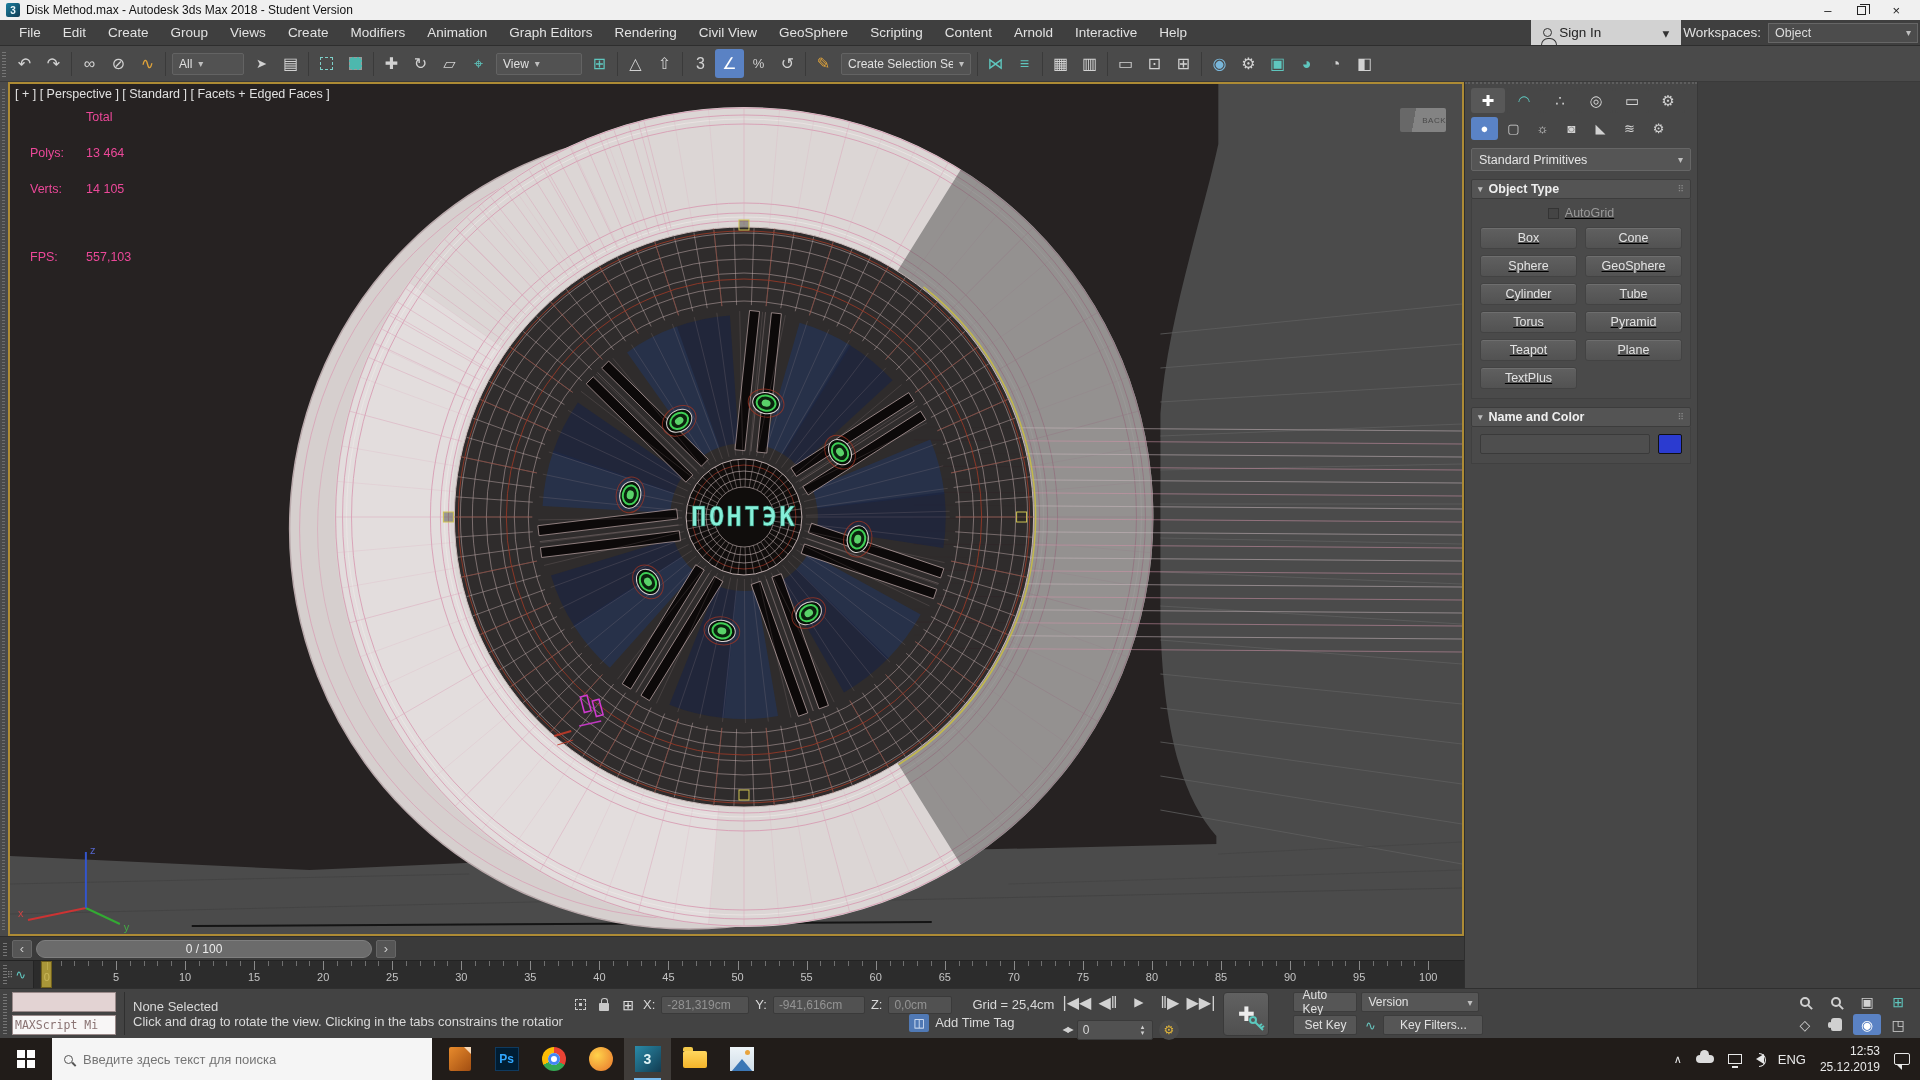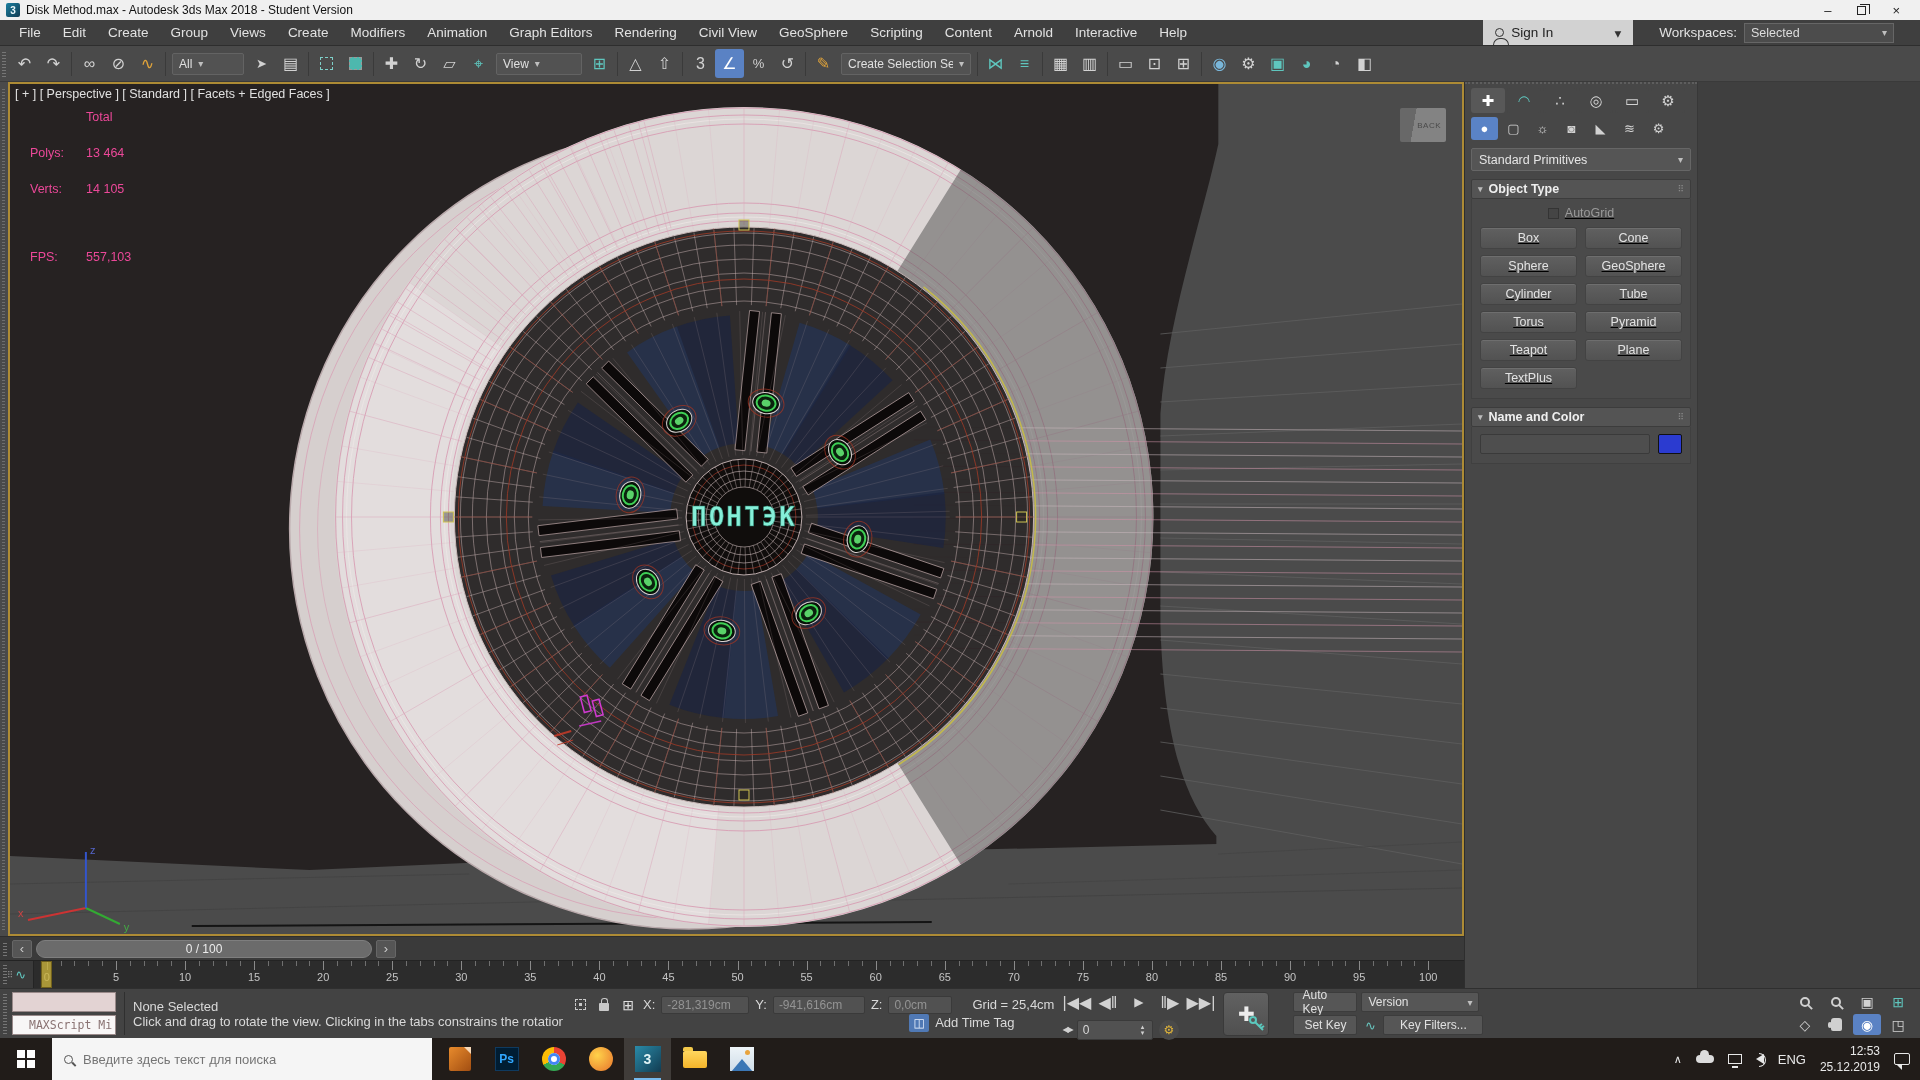--- a/index.html
+++ b/index.html
@@ -24,21 +24,21 @@
   .menubar { height:26px; background:#3f3f3f; display:flex; align-items:stretch;
              color:#e2e2e2; font-size:13.5px; flex:0 0 auto; border-bottom:1px solid #2e2e2e; }
   .menu-items { display:flex; align-items:center; padding-left:8px; }
   .menu-item { padding:0 11px; line-height:26px; white-space:nowrap; }
   .signin { margin-left:auto; background:#d2d2d2; color:#222; display:flex; align-items:center;
             gap:7px; padding:0 12px; min-width:150px; }
   .person { width:9px; height:9px; border:1.5px solid #333; border-radius:50%; position:relative; }
   .person::after { content:''; position:absolute; left:-3.5px; top:9px; width:14px; height:6px;
             border:1.5px solid #333; border-bottom:none; border-radius:7px 7px 0 0; }
   .signin .caret { margin-left:auto; color:#333; }
-  .ws-area { display:flex; align-items:center; gap:7px; padding:0 26px; }
+  .ws-area { display:flex; align-items:center; gap:7px; padding:0 2px; }
   .ws-dd { width:150px; height:20px; background:#4c4c4c; border:1px solid #666;
            display:flex; align-items:center; padding:0 6px; font-size:12.5px; color:#ddd; }
   .ws-dd .dd-caret { margin-left:auto; }
 
   
   .toolbar { height:36px; background:#4a4a4a; display:flex; align-items:center; gap:1px;
              padding:0 4px 0 10px; flex:0 0 auto; border-bottom:1px solid #3a3a3a; position:relative; }
   .grip-v { position:absolute; left:2px; top:4px; bottom:4px; width:4px;
             background:repeating-linear-gradient(0deg,#767676 0 1px,transparent 1px 3px); }
   .ticon { width:29px; height:29px; display:inline-flex; align-items:center; justify-content:center;
@@ -67,23 +67,23 @@
   .vp-wrap { height:854px; display:flex; }
   .vp-gutter { width:8px; background:#4a4a4a; position:relative; }
   .vp-gutter::after { content:''; position:absolute; left:2px; top:6px; bottom:6px; width:3px;
             background:repeating-linear-gradient(0deg,#6e6e6e 0 1px,transparent 1px 3px); }
   .vp { flex:1; position:relative; border:2px solid #ad8b35; background:#262222; overflow:hidden; }
   .vp svg { position:absolute; inset:0; width:100%; height:100%; }
   .vp-label { position:absolute; left:5px; top:3px; color:#e0e0e0; font-size:12.5px; z-index:5; }
   .vp-stats { position:absolute; left:20px; top:26px; z-index:5; color:#ec4899; font-size:12.5px;
               display:grid; grid-template-columns:auto auto; column-gap:14px; row-gap:2px;gap:22px; }
   .vp-stats .fps-gap { height:10px; grid-column:1 / 3; }
-  .viewcube { position:absolute; right:16px; top:24px; width:46px; height:34px; z-index:5;
+  .viewcube { position:absolute; right:16px; top:24px; width:46px; height:24px; z-index:5;
               background:linear-gradient(100deg,#6e6e6e 32%,#8d8d8d 32%); opacity:.85; border-radius:2px;
-              display:flex; align-items:center; justify-content:flex-end; padding-right:5px;
+              display:flex; align-items:center; justify-content:flex-end; 
               color:#4a4a4a; font-size:8px; letter-spacing:.5px; }
 
   
   .slider-row { height:24px; background:#3a3a3a; display:flex; align-items:center; gap:4px;
                 padding-left:12px; border-top:1px solid #2e2e2e; position:relative; }
   .slider-row .grip-v { left:3px; }
   .ts-btn { width:20px; height:18px; background:#555; border:1px solid #666; border-radius:2px;
             color:#ccc; display:flex; align-items:center; justify-content:center; font-size:13px; }
   .ts-pill { width:336px; height:18px; background:#6b6b6b; border:1px solid #7e7e7e; border-radius:9px;
              color:#ececec; font-size:12px; display:flex; align-items:center; justify-content:center; }
@@ -134,21 +134,21 @@
   .nc-swatch { width:24px; height:20px; border:1px solid #111; border-radius:2px; }
 
   
   .statusbar { height:50px; background:#434343; border-top:1px solid #2f2f2f; display:flex;
                align-items:center; padding:3px 6px 3px 12px; gap:8px; color:#d9d9d9;
                font-size:13px; flex:0 0 auto; position:relative; }
   .statusbar .grip-v { left:3px; }
   .ms-col { width:104px; display:flex; flex-direction:column; gap:3px; }
   .ms-pink { height:20px; background:#e3d3d3; border:1px solid #9a8a8a; }
   .ms-white { height:20px; background:#f8f6f6; border:1px solid #9a8a8a; color:#8a7373;
-              font-family:"DejaVu Sans Mono", monospace; font-size:11.5px; padding:2px 16px;
+              font-family:"DejaVu Sans Mono", monospace; font-size:11.5px; padding:2px 2px;
               overflow:hidden; white-space:nowrap; }
   .sb-div { width:1px; align-self:stretch; background:#2f2f2f; }
   .prompt-col { width:430px; display:flex; flex-direction:column; justify-content:space-between;
                 padding:2px 0; overflow:hidden; white-space:nowrap; }
   .coord-col { display:flex; flex-direction:column; justify-content:space-between; padding:1px 0; }
   .coord-row { display:flex; align-items:center; gap:6px; }
   .coord-row2 { display:flex; align-items:center; gap:6px; justify-content:flex-end; padding-right:40px; }
   .mini { display:inline-flex; width:18px; height:18px; align-items:center; justify-content:center; }
   .i-iso { width:11px; height:11px; border:1.5px dashed #c9c9c9; position:relative; }
   .i-iso::after { content:''; position:absolute; inset:3px; background:#c9c9c9; }
@@ -275,21 +275,21 @@
         <span class="menu-item">Help</span>
       </div>
     <div class="signin">
       <span class="person"></span>
       <span>Sign In</span>
       <span class="caret">▾</span>
     </div>
     <div class="ws-area">
       <span>Workspaces:</span>
       <div class="ws-dd">
-        <span>Selected</span>
+        <span>Object</span>
         <span class="dd-caret">▾</span>
       </div>
     </div>
   </nav>
 
   <div class="toolbar">
     <span class="grip-v"></span>
     <div style="display:flex;align-items:center;">
         <span class="ticon">↶</span>
         <span class="ticon">↷</span>

